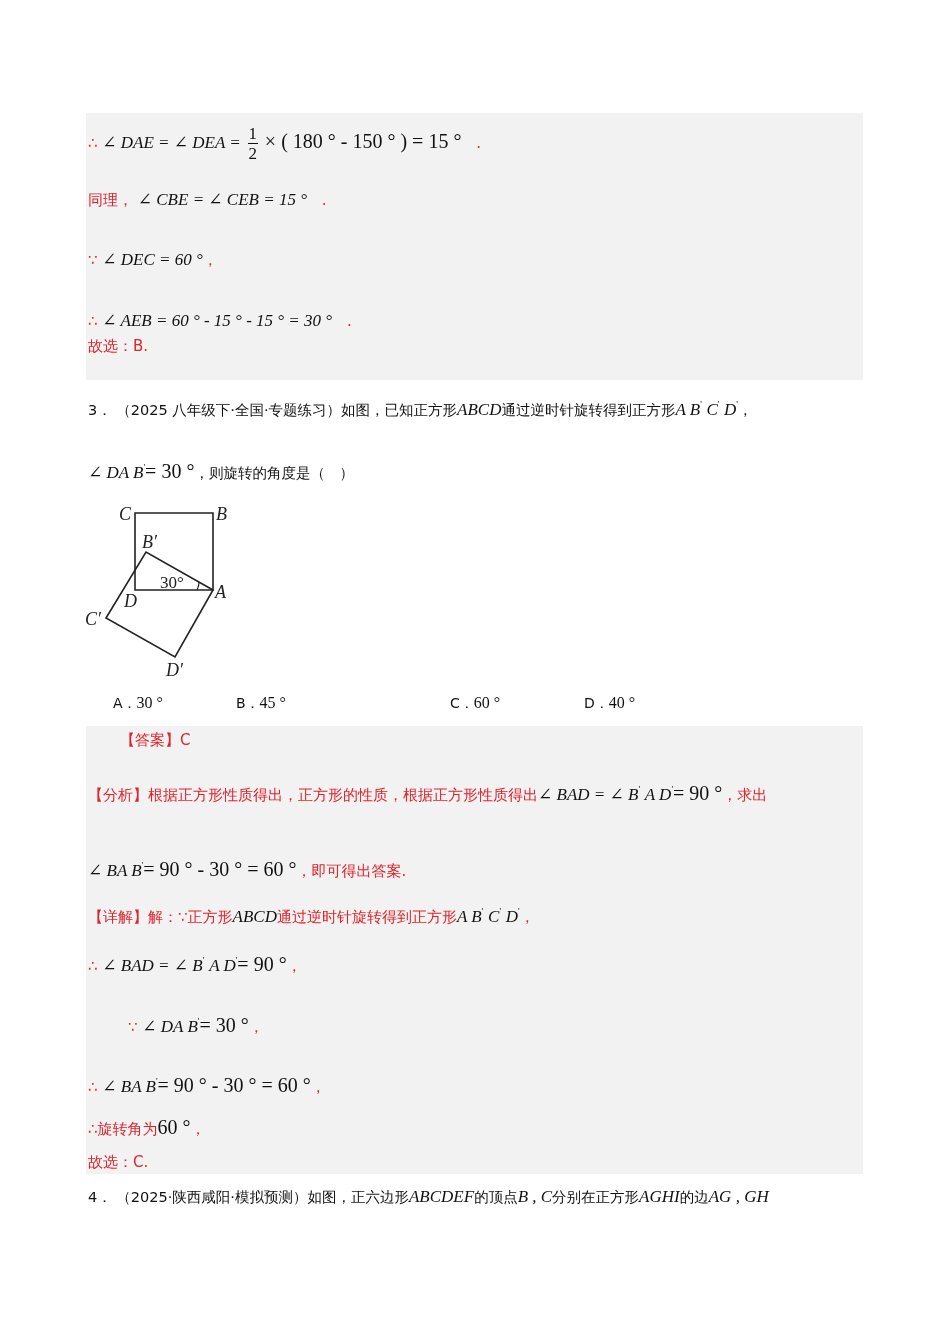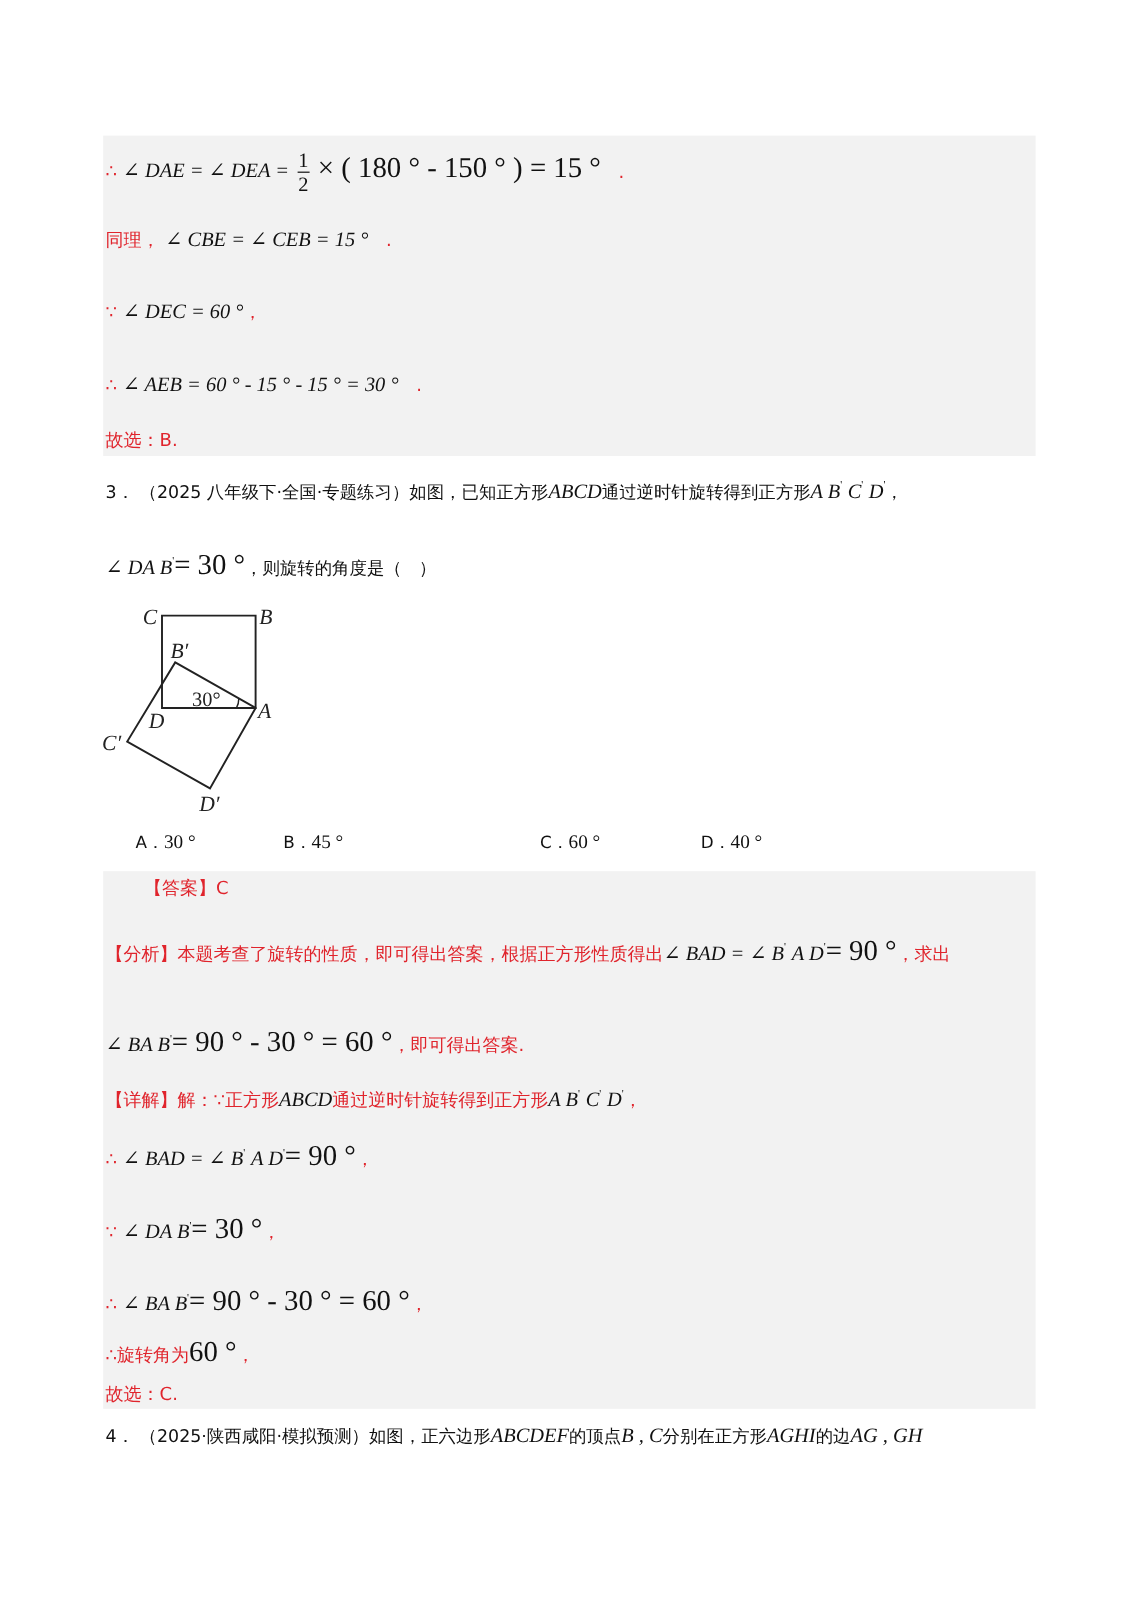--- a/index.html
+++ b/index.html
@@ -5,21 +5,21 @@
   html, body { margin: 0; padding: 0; }
   body {
     width: 950px; height: 1344px; background: #ffffff; position: relative;
     font-family: "DejaVu Sans", "Liberation Sans", sans-serif; color: #111;
     overflow: hidden;
   }
   .panel { position: absolute; left: 86px; width: 777px; background: #f2f2f2; }
   .line { position: absolute; left: 88px; white-space: nowrap; font-size: 15px; line-height: 20px; }
   .red { color: #e0242c; }
   .m { font-family: "Liberation Serif", "DejaVu Serif", serif; font-style: italic; font-size: 17px; }
-  .n { font-family: "Liberation Serif", "DejaVu Serif", serif; font-size: 24px; }
+  .n { font-family: "Liberation Serif", "DejaVu Serif", serif; font-size: 20px; }
   .sup { font-size: 9px; vertical-align: 8px; font-family: "Liberation Serif", serif; }
   .frac { display: inline-block; vertical-align: middle; text-align: center; font-family: "Liberation Serif", serif; font-size: 17px; line-height: 19px; margin: 0 2px; }
   .frac span { display: block; }
   .frac .num { border-bottom: 1px solid #111; padding: 0 1px; }
   .q { font-size: 14.5px; }
   .opt { position: absolute; top: 694px; font-size: 14px; white-space: nowrap; }
   .opt .n { font-size: 16px; }
   svg text { font-family: "Liberation Serif", "DejaVu Serif", serif; font-style: italic; font-size: 18px; fill: #222; }
 </style>
 </head>
@@ -45,21 +45,21 @@
   <span class="red">∵</span>
   <span class="m">∠ DEC = 60 °</span><span class="red">，</span>
 </div>
 
 <div class="line" style="top:311px;">
   <span class="red">∴</span>
   <span class="m">∠ AEB = 60 ° - 15 ° - 15 ° = 30 °</span>
   <span class="red" style="margin-left:10px">.</span>
 </div>
 
-<div class="line red" style="top:357px;">故选：B.</div>
+<div class="line red" style="top:336px;">故选：B.</div>
 
 <div class="line q" style="top:394px;">
   <span>3．</span>
   <span>（2025 八年级下·全国·专题练习）</span><span>如图，已知正方形</span><span class="m">ABCD</span><span>通过逆时针旋转得到正方形</span><span class="m">A B</span><span class="sup">'</span>
   <span class="m">C</span><span class="sup">'</span>
   <span class="m">D</span><span class="sup">'</span><span>，</span>
 </div>
 
 <div class="line q" style="top:457px;">
   <span class="m">∠ DA B</span><span class="sup">'</span><span class="n">= 30 °</span><span>，则旋转的角度是（　）</span>
@@ -94,41 +94,41 @@
   <span>D．</span><span class="n">40 °</span>
 </div>
 
 <div class="panel" style="top:726px;height:448px;"></div>
 
 <div class="line red" style="top:730px;margin-left:32px;">
   <span>【答案】</span><span>C</span>
 </div>
 
 <div class="line" style="top:779px;">
-  <span class="red">【分析】</span><span class="red">本题考查了旋转的性质，即可得出答案，根据正方形性质得出</span><span class="m">∠ BAD = ∠ B</span><span class="sup">'</span>
+  <span class="red">【分析】</span><span class="red">根据正方形性质得出，正方形的性质，根据正方形性质得出</span><span class="m">∠ BAD = ∠ B</span><span class="sup">'</span>
   <span class="m">A D</span><span class="sup">'</span><span class="n">= 90 °</span><span class="red">，求出</span>
 </div>
 
 <div class="line" style="top:855px;">
   <span class="m">∠ BA B</span><span class="sup">'</span><span class="n">= 90 ° - 30 ° = 60 °</span><span class="red">，即可得出答案.</span>
 </div>
 
 <div class="line" style="top:901px;">
   <span class="red">【详解】</span><span class="red">解：∵正方形</span><span class="m">ABCD</span><span class="red">通过逆时针旋转得到正方形</span><span class="m">A B</span><span class="sup">'</span>
   <span class="m">C</span><span class="sup">'</span>
   <span class="m">D</span><span class="sup">'</span><span class="red">，</span>
 </div>
 
 <div class="line" style="top:950px;">
   <span class="red">∴</span>
   <span class="m">∠ BAD = ∠ B</span><span class="sup">'</span>
   <span class="m">A D</span><span class="sup">'</span><span class="n">= 90 °</span><span class="red">，</span>
 </div>
 
-<div class="line" style="top:1011px;">
+<div class="line" style="top:1011px;margin-left:40px;">
   <span class="red">∵</span>
   <span class="m">∠ DA B</span><span class="sup">'</span><span class="n">= 30 °</span><span class="red">，</span>
 </div>
 
 <div class="line" style="top:1071px;">
   <span class="red">∴</span>
   <span class="m">∠ BA B</span><span class="sup">'</span><span class="n">= 90 ° - 30 ° = 60 °</span><span class="red">，</span>
 </div>
 
 <div class="line" style="top:1117px;">

